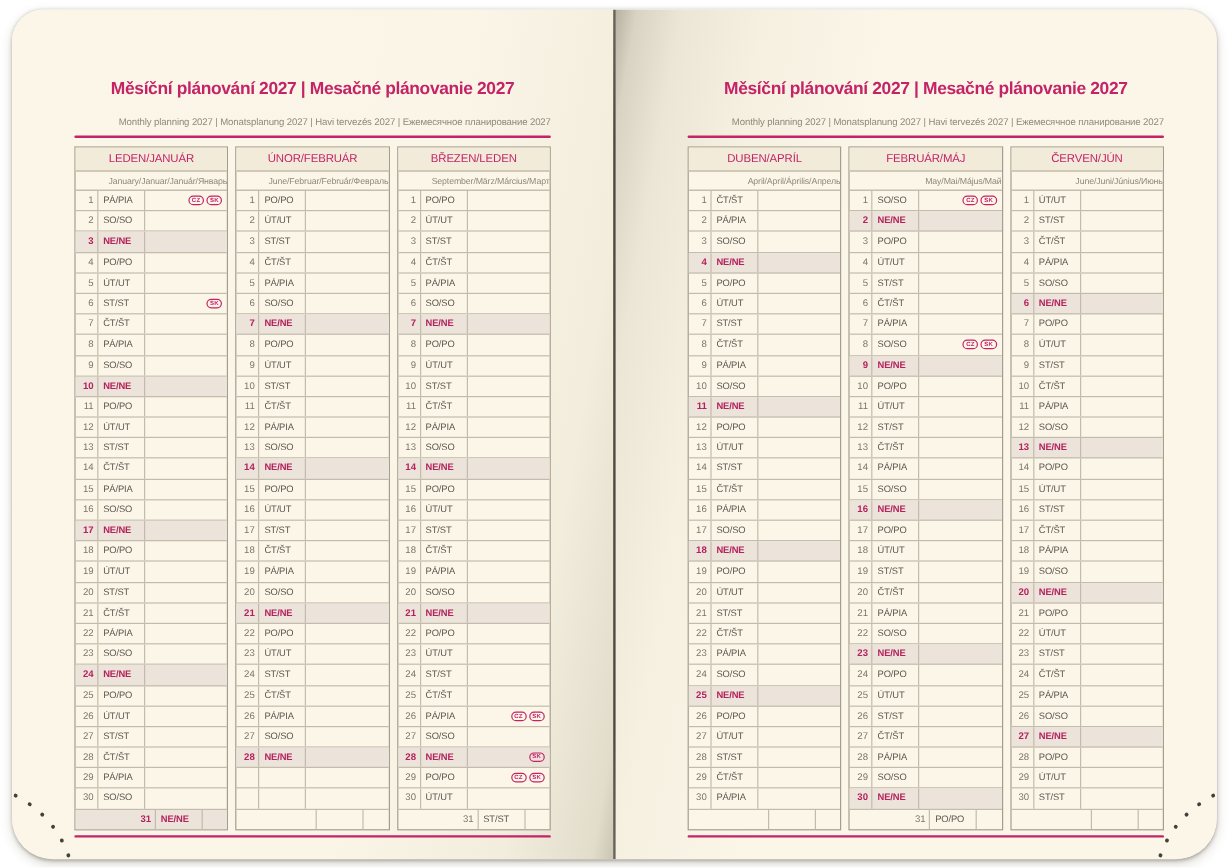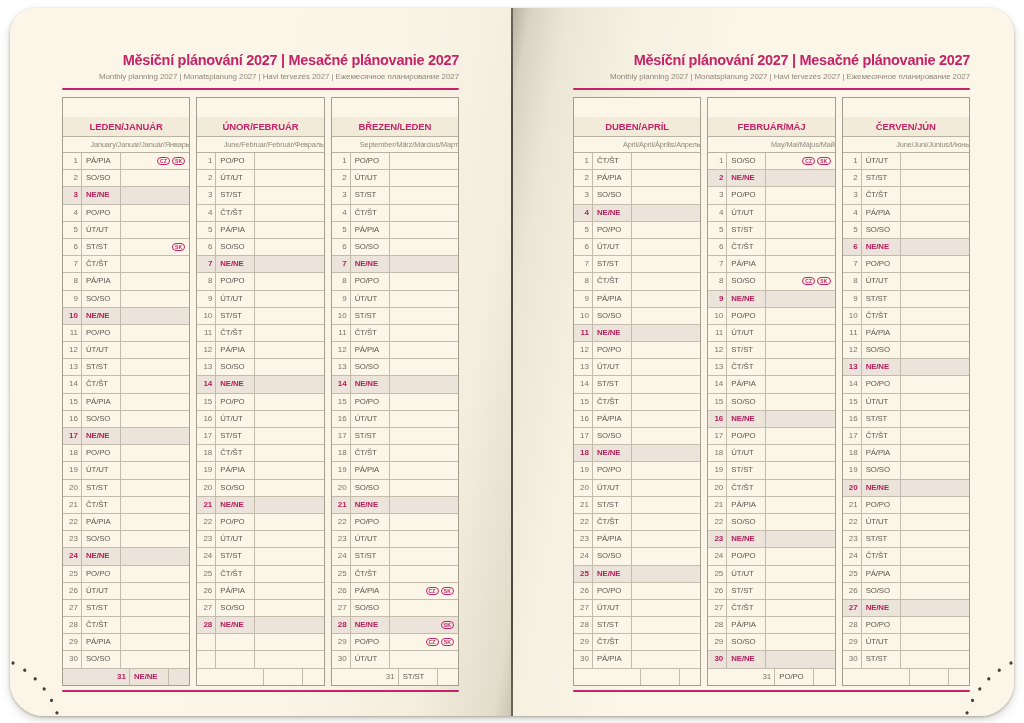--- a/index.html
+++ b/index.html
@@ -9,30 +9,30 @@
         border-radius:26px 26px 34px 34px;overflow:hidden;
         box-shadow:0 1px 3px rgba(90,80,60,.4),0 4px 10px rgba(90,80,60,.22);}
   .page{position:relative;width:50%;height:100%;}
   .page-left{background:linear-gradient(100deg,#fbf6e8 0%,#faf5e6 62%,#f3edde 85%,#e2dccb 97%,#c9c3b2 100%);}
   .page-right{background:linear-gradient(100deg,#b5afa0 0%,#d9d3c3 3%,#ece6d6 9%,#f6f0e1 20%,#fbf6e8 38%,#fbf6e8 100%);}
   .gutter-line{position:absolute;left:calc(50% - 1px);top:0;bottom:0;width:2px;
                background:linear-gradient(#6b665c,#4d4940 15%,#4d4940 85%,#6b665c);z-index:5;}
   .content{position:absolute;top:44px;width:397px;}
   .page-left .content{left:52px;}
   .page-right .content{left:61px;}
-  .title{margin:0;text-align:right;font-size:14.5px;font-weight:700;letter-spacing:-.3px;
+  .title{margin:14px;text-align:center;font-size:14.5px;font-weight:700;letter-spacing:-.3px;
          color:#c42367;line-height:17px;}
   .subtitle{margin-top:3px;text-align:right;font-size:8px;letter-spacing:-.1px;color:#8f897d;line-height:10px;}
   .rule{height:2px;background:#c42367;border-radius:1px;}
   .rule-top{margin-top:6px;}
   .rule-bottom{margin-top:4px;}
   .months{display:flex;gap:6px;margin-top:7px;}
   .month{width:128.3px;border:1px solid #a59e8e;background:#fbf6e8;display:flex;flex-direction:column;}
   .m-head{height:19px;line-height:19px;text-align:center;background:#f2ebda;border-bottom:1px solid #b9b1a1;
-          color:#c42367;font-size:9.5px;font-weight:700;letter-spacing:-.1px;margin-top:19px;}
+          color:#c42367;font-size:9.5px;font-weight:400;letter-spacing:-.1px;}
   .m-sub{height:15px;line-height:15px;text-align:right;border-bottom:1px solid #b9b1a1;
          color:#8f897d;font-size:7.3px;letter-spacing:-.1px;}
   .m-row{display:flex;height:16.2px;border-bottom:1px solid #c3bcac;}
   .m-row:last-child{border-bottom:none;padding-left:48px;}
   .c-num{width:19px;border-right:1px solid #c3bcac;text-align:right;padding-right:3px;box-sizing:border-box;
          font-size:8px;color:#7b766b;line-height:16.2px;}
   .c-day{width:39px;border-right:1px solid #c3bcac;padding-left:4px;box-sizing:border-box;
          font-size:7.8px;color:#5c574e;line-height:16.2px;letter-spacing:-.1px;}
   .c-note{flex:1;display:flex;justify-content:flex-end;align-items:center;padding-right:4px;gap:2px;}
   .m-row.sunday{background:#ece3da;}

